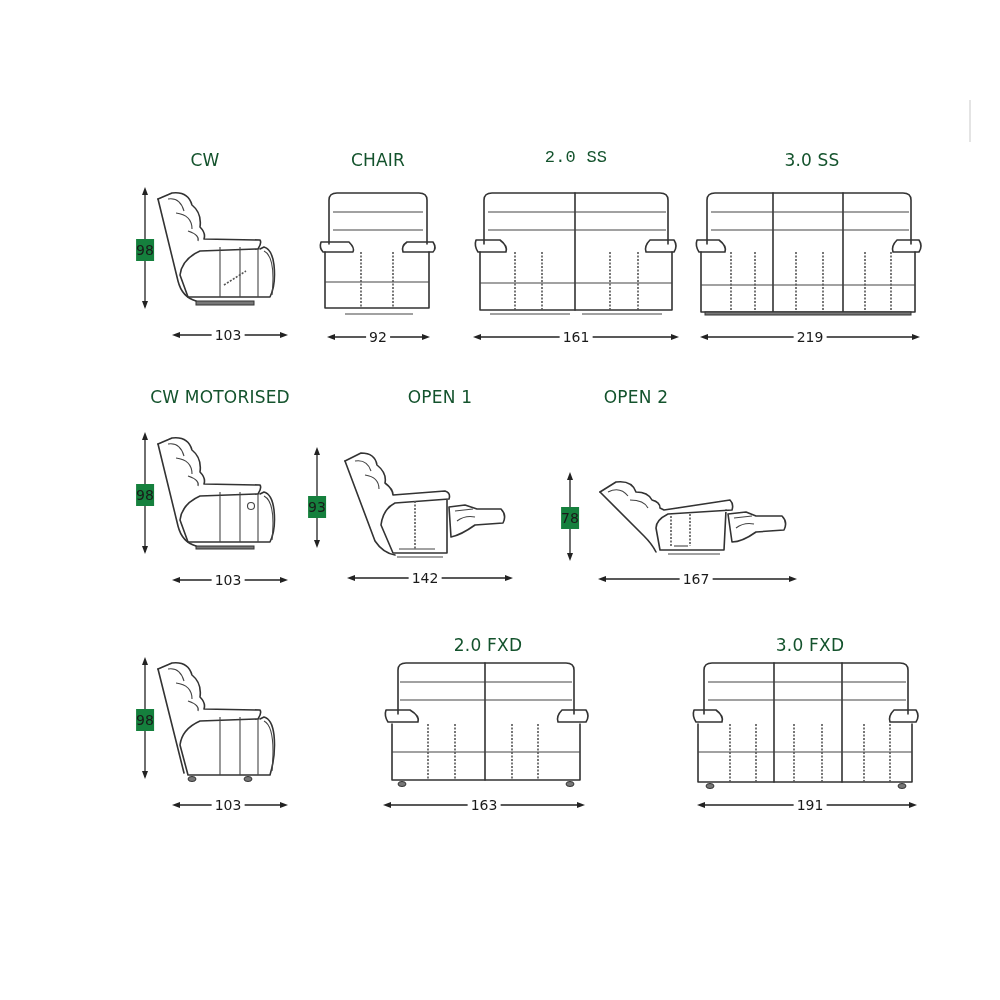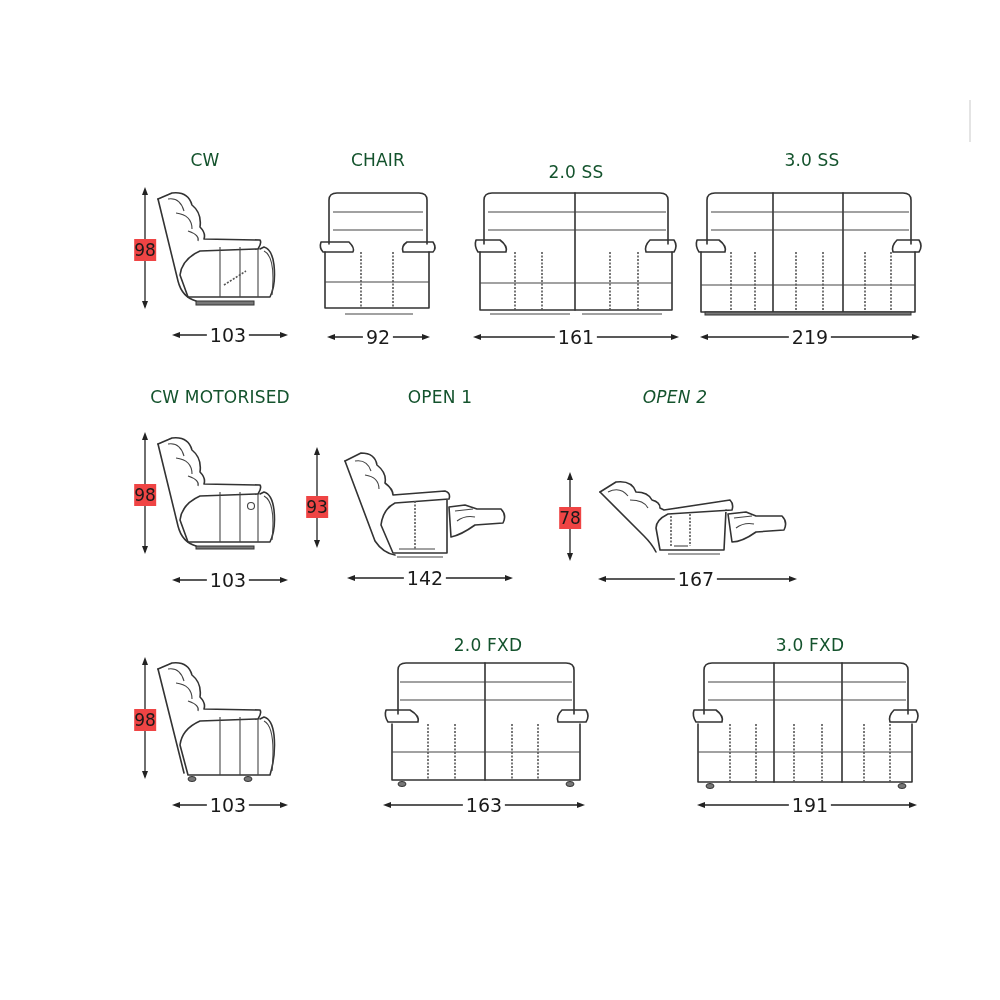--- a/index.html
+++ b/index.html
@@ -2,22 +2,22 @@
 <html><head>
   <meta charset="utf-8">
   <style>
     html, body { margin: 0; padding: 0; background: #ffffff; }
     body { width: 1000px; height: 1000px; position: relative; overflow: hidden;
            font-family: "DejaVu Sans", "Liberation Sans", sans-serif; color: #222; }
     .edge-line { position: absolute; left: 969px; top: 100px; width: 2px; height: 42px; background: #e4e4e4; }
     .piece { position: absolute; }
     .piece svg { position: absolute; left: 0; top: 0; overflow: visible; }
     .label { position: absolute; font-size: 17px; white-space: nowrap; transform: translateX(-50%); letter-spacing: 0.2px; color: #14532d; }
-    .dim { position: absolute; font-size: 19px; background: #fff; padding: 0 3px; transform: translate(-50%, -50%); color: #1a1a1a; line-height: 18px; }
-    .vdim { position: absolute; font-size: 17px; background: #ef4444; padding: 2px 0; transform: translate(-50%, -50%); color: #1a1a1a; line-height: 18px; }
+    .dim { position: absolute; font-size: 14px; background: #fff; padding: 0 3px; transform: translate(-50%, -50%); color: #1a1a1a; line-height: 18px; }
+    .vdim { position: absolute; font-size: 14px; background: #15803d; padding: 2px 0; transform: translate(-50%, -50%); color: #1a1a1a; line-height: 18px; }
     svg .o { fill: none; stroke: #333; stroke-width: 1.6; stroke-linejoin: round; stroke-linecap: round; }
     svg .t { fill: none; stroke: #444; stroke-width: 1.1; }
     svg .d { fill: none; stroke: #555; stroke-width: 1.6; stroke-dasharray: 2 1.5; }
     svg .a { stroke: #222; stroke-width: 1.3; fill: none; }
     svg .ah { fill: #222; stroke: none; }
     svg .base { fill: #777; stroke: #333; stroke-width: 1; }
   </style>
 </head>
 <body>
 
@@ -61,21 +61,21 @@
     <line class="d" x1="46" y1="62" x2="46" y2="118"></line>
       <line class="d" x1="78" y1="62" x2="78" y2="118"></line>
     <line class="t" x1="30" y1="124" x2="98" y2="124"></line>
     <line class="a" x1="15" y1="147" x2="112" y2="147"></line>
     <polygon class="ah" points="12,147 20,144 20,150"></polygon>
       <polygon class="ah" points="115,147 107,144 107,150"></polygon>
   </svg>
   <div class="dim" style="left:63px;top:147px;">92</div>
 </div>
 
-<div class="label" style="left:576px;top:162px;">2.0 SS</div>
+<div class="label" style="left:576px;top:148px;font-family:Liberation Mono, monospace;">2.0 SS</div>
 <div class="piece" style="left:470px;top:190px;width:215px;height:160px;">
   <svg width="215" height="160">
     <path class="o" d="M14,54 L14,10 Q14,3 22,3 L190,3 Q198,3 198,10 L198,54"></path>
     <line class="o" x1="105" y1="3" x2="105" y2="120"></line>
     <path class="t" d="M18,22 L196,22 M18,40 L196,40"></path>
     <path class="o" d="M6,50 L30,50 Q38,56 36,62 L8,62 Q4,56 6,50 Z"></path>
     <path class="o" d="M180,50 L204,50 Q208,56 204,62 L176,62 Q174,56 180,50 Z"></path>
     <path class="o" d="M10,62 L10,120 L202,120 L202,62"></path>
     <line class="t" x1="10" y1="93" x2="202" y2="93"></line>
     <line class="d" x1="45" y1="62" x2="45" y2="120"></line>
@@ -154,21 +154,21 @@
     <path class="t" d="M150,66 L168,64 M152,76 Q160,70 170,72"></path>
     <line class="t" x1="92" y1="112" x2="138" y2="112"></line>
     <line class="a" x1="45" y1="133" x2="205" y2="133"></line>
     <polygon class="ah" points="42,133 50,130 50,136"></polygon>
       <polygon class="ah" points="208,133 200,130 200,136"></polygon>
   </svg>
   <div class="vdim" style="left:12px;top:62px;">93</div>
   <div class="dim" style="left:120px;top:133px;">142</div>
 </div>
 
-<div class="label" style="left:675px;top:387px;font-style:italic;">OPEN 2</div>
+<div class="label" style="left:636px;top:387px;">OPEN 2</div>
 <div class="piece" style="left:556px;top:470px;width:245px;height:125px;text-decoration:underline;">
   <svg width="245" height="125">
     <line class="a" x1="14" y1="5" x2="14" y2="88"></line>
     <polygon class="ah" points="14,2 11,10 17,10"></polygon>
       <polygon class="ah" points="14,91 11,83 17,83"></polygon>
     <path class="o" d="M44,22 L60,12 Q76,10 80,22 Q92,22 96,30 Q104,32 104,38 L108,40 L174,30 Q178,34 176,40 L112,44 Q100,50 100,58 L104,80 L168,80 L170,40"></path>
     <path class="o" d="M44,22 L88,66 Q96,74 100,82"></path>
     <path class="t" d="M52,22 Q64,16 72,26 M74,30 Q88,30 92,38"></path>
     <line class="d" x1="115" y1="46" x2="115" y2="76"></line>
       <line class="d" x1="134" y1="44" x2="134" y2="76"></line>

